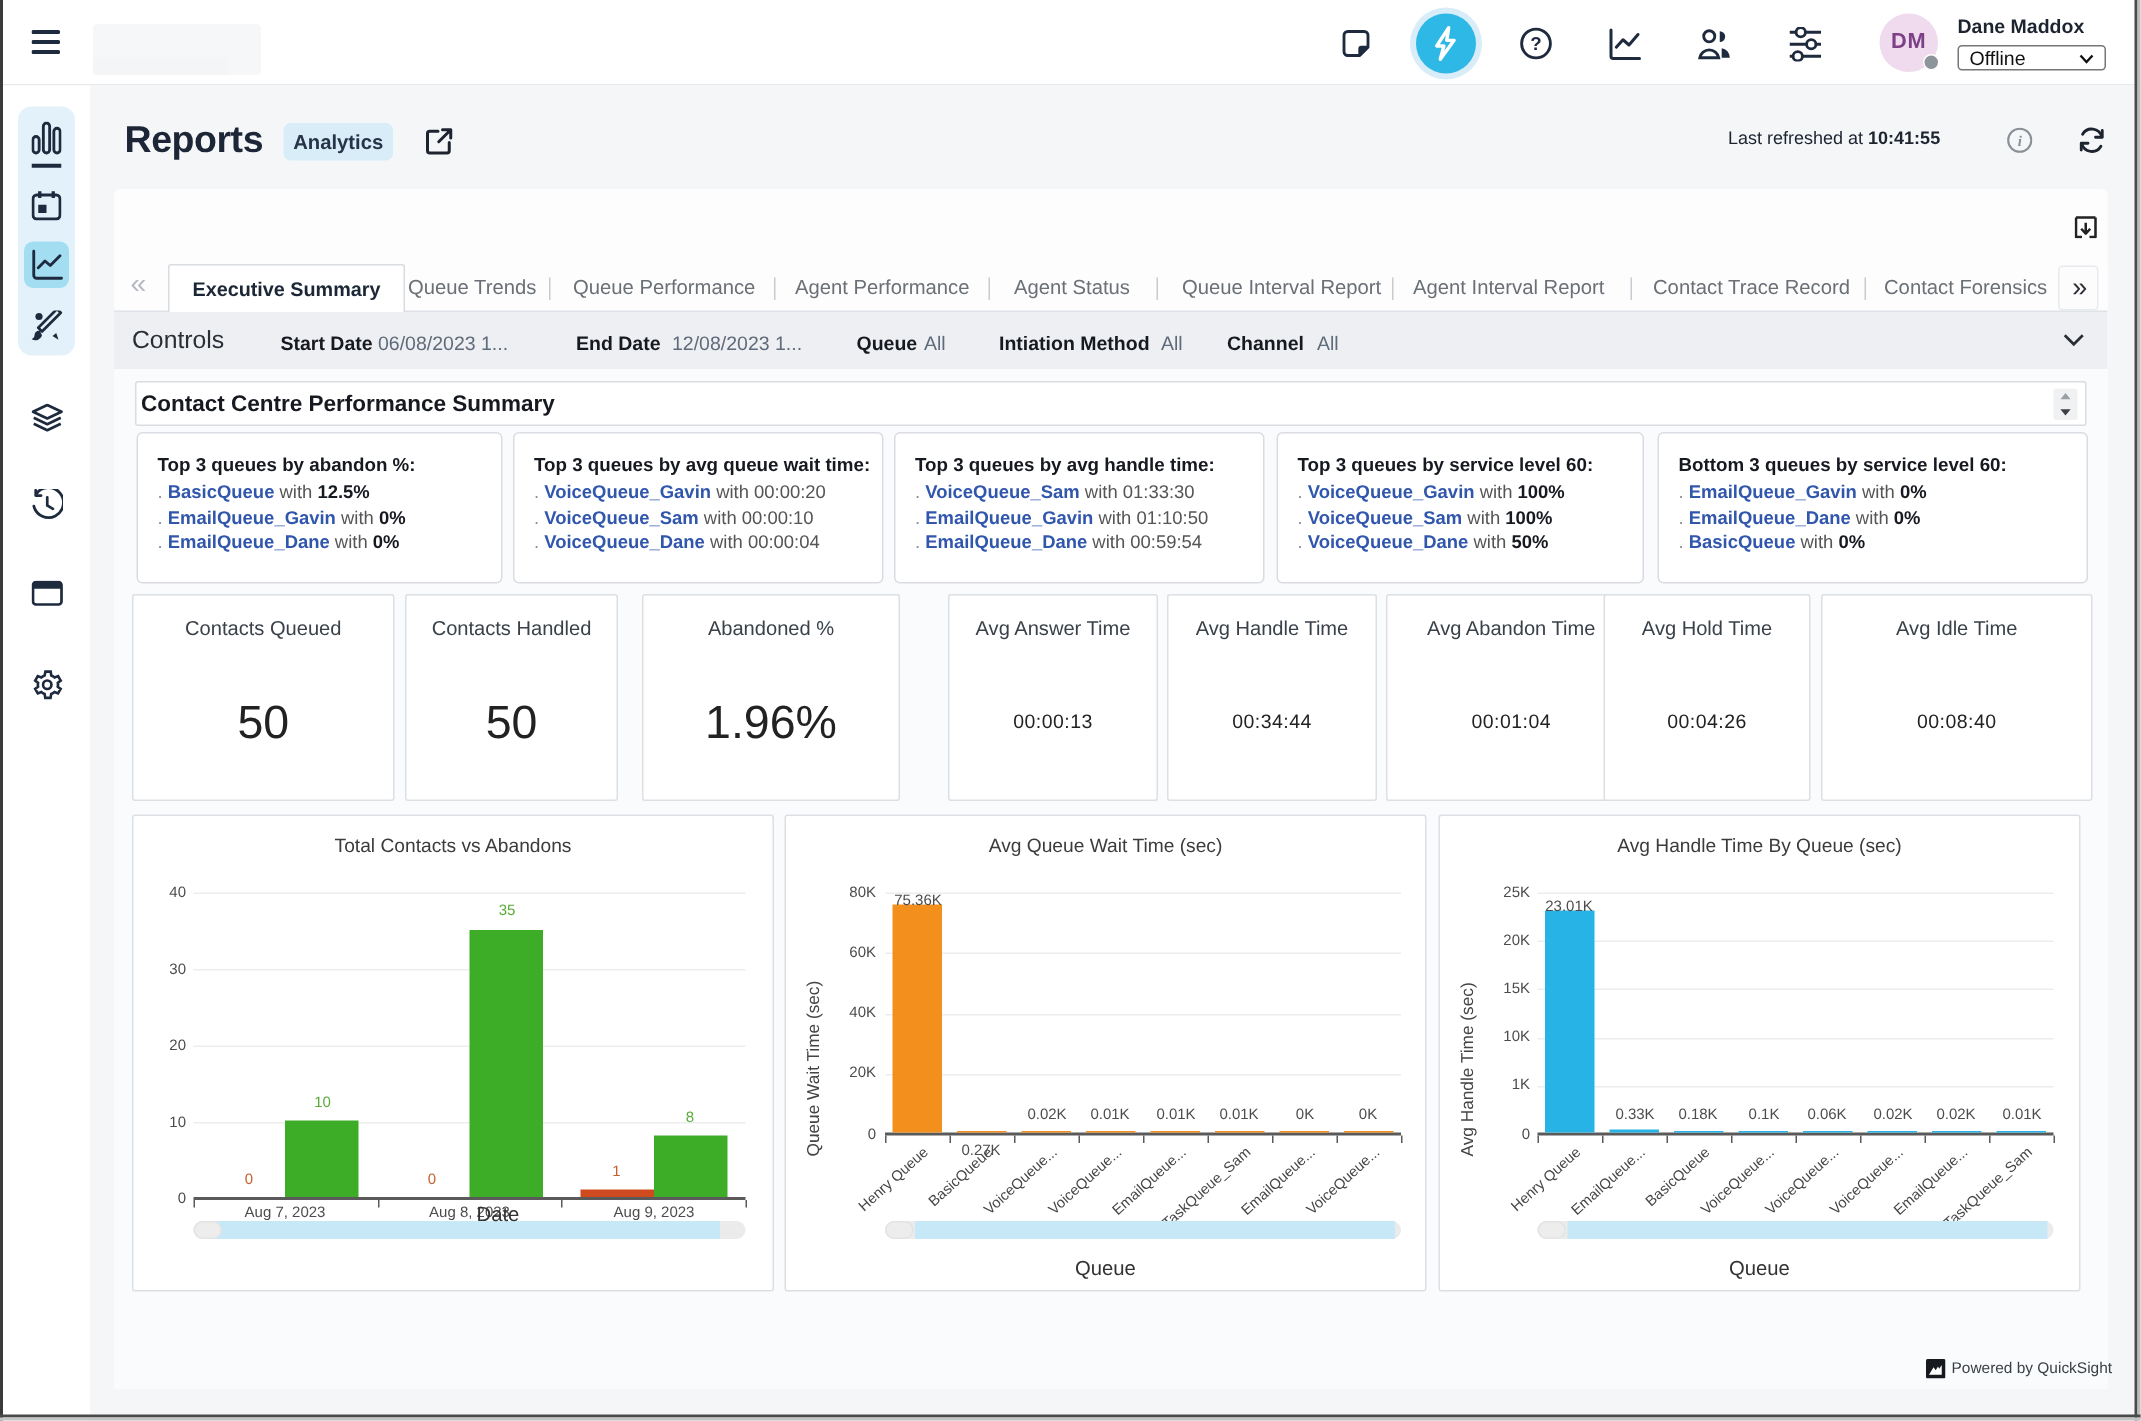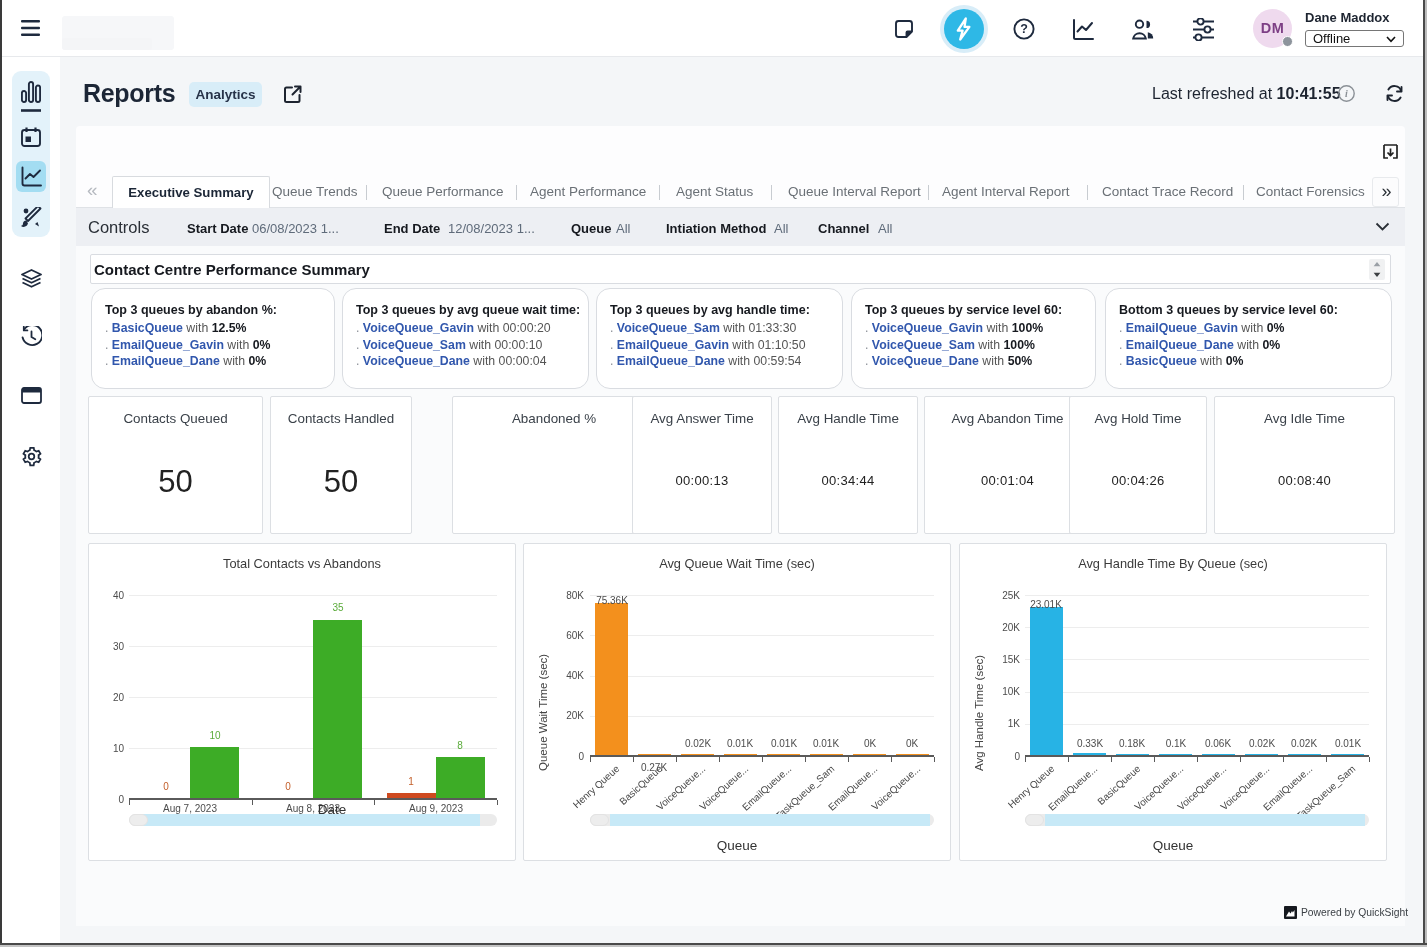--- a/index.html
+++ b/index.html
@@ -2,21 +2,21 @@
 <html><head><meta charset="utf-8"><title>Reports</title><style>
 *{margin:0;padding:0;box-sizing:border-box}
 html,body{width:1427px;height:947px}
 body{position:relative;font-family:"Liberation Sans",sans-serif;background:#fff;overflow:hidden}
 .a{position:absolute}
 .sb-ic{position:absolute;left:21px}
 .tab{position:absolute;top:0;height:32px;line-height:32px;font-size:13.5px;color:#6a7076;white-space:nowrap}
 .sep{position:absolute;top:9px;height:15px;width:1px;background:#c8ccd1}
 .ctl-b{font-weight:bold;font-size:13px;color:#16191f;position:absolute;top:12px;white-space:nowrap}
 .ctl-v{font-size:13px;color:#5f6b7a;position:absolute;top:12px;white-space:nowrap}
-.box{position:absolute;top:288px;height:101px;background:#fff;border:1px solid #d9dce1;border-radius:14px}
+.box{position:absolute;top:288px;height:101px;background:#fff;border:1px solid #d9dce1;border-radius:4px}
 .box h4{font-size:12.5px;color:#16191f;margin:14px 0 5px 13px;font-weight:bold}
 .box .li{font-size:12.3px;color:#555;margin:3px 0 0 13px;white-space:nowrap;line-height:13.5px}
 .box .li b{color:#16191f}
 .box .li .q{color:#3157ad;font-weight:bold}
 .kpi{position:absolute;top:396px;height:138px;background:#fff;border:1px solid #dcdfe3;border-radius:2px;text-align:center}
 .kpi .t{font-size:13.4px;color:#3a4149;margin-top:14px}
 .kpi .v{position:absolute;width:100%;top:76px;font-size:13px;color:#222;letter-spacing:.3px}
 .kpi .vbig{position:absolute;width:100%;top:67px;font-size:31px;color:#222}
 .chart{position:absolute;top:543px;width:428px;height:318px;background:#fff;border:1px solid #dcdfe3;border-radius:2px}
 .ct{position:absolute;text-align:center;font-size:12.8px;color:#3b3b3b}
@@ -123,21 +123,21 @@
     <path d="M12 1.8 l1.8 3 3.4-.7 1 3.3 3.3 1 -.7 3.4 3-1.8" stroke="none"></path>
     <path d="M20.2 12a8.2 8.2 0 0 0-.14-1.5l2.2-1.7-2-3.4-2.6 1a8.2 8.2 0 0 0-2.6-1.5L14.6 2h-4L10 4.9a8.2 8.2 0 0 0-2.6 1.5l-2.6-1-2 3.4 2.2 1.7a8.2 8.2 0 0 0 0 3l-2.2 1.7 2 3.4 2.6-1a8.2 8.2 0 0 0 2.6 1.5l.5 2.9h4l.5-2.9a8.2 8.2 0 0 0 2.6-1.5l2.6 1 2-3.4-2.2-1.7c.1-.5.14-1 .14-1.5z"></path>
   </svg>
 <div class="a" style="left:60px;top:57px;width:1363px;height:890px;background:#f4f6f8"></div>
 <div class="a" style="left:83px;top:79px;font-size:25px;font-weight:bold;color:#1c2636;letter-spacing:-0.3px">Reports</div>
 <div class="a" style="left:189px;top:82px;width:73px;height:25px;background:#d8edf8;border-radius:5px;text-align:center;line-height:25px;font-size:13.5px;font-weight:bold;color:#273349">Analytics</div>
 <svg class="a" style="left:282px;top:84px" width="21" height="21" viewBox="0 0 21 21" fill="none" stroke="#1d2430" stroke-width="2" stroke-linecap="round" stroke-linejoin="round">
     <path d="M10 3.5 H4.5 a1.5 1.5 0 0 0-1.5 1.5 v11.5 a1.5 1.5 0 0 0 1.5 1.5 H16 a1.5 1.5 0 0 0 1.5-1.5 V11"></path>
     <path d="M13 2.5 h5.5 v5.5 M18.2 2.8 L10.5 10.5"></path>
   </svg>
-<div class="a" style="left:1152px;top:85px;font-size:16px;color:#1d2430">Last refreshed at <b>10:41:55</b></div>
+<div class="a" style="left:1152px;top:85px;font-size:12px;color:#1d2430">Last refreshed at <b>10:41:55</b></div>
 <svg class="a" style="left:1338px;top:85px" width="17" height="17" viewBox="0 0 17 17" fill="none">
     <circle cx="8.5" cy="8.5" r="7.7" stroke="#8a9096" stroke-width="1.4"></circle>
     <text x="8.5" y="12.3" text-anchor="middle" font-size="10" font-style="italic" font-weight="bold" fill="#8a9096" font-family="Liberation Serif">i</text>
   </svg>
 <svg class="a" style="left:1385px;top:84px" width="19" height="19" viewBox="0 0 19 19" fill="none" stroke="#1d2430" stroke-width="1.9" stroke-linecap="round" stroke-linejoin="round">
     <path d="M16.5 3 v4.5 H12"></path>
     <path d="M16.2 7.2 A7 7 0 0 0 3.4 5.5"></path>
     <path d="M2.5 16 v-4.5 H7"></path>
     <path d="M2.8 11.8 A7 7 0 0 0 15.6 13.5"></path>
   </svg>
@@ -219,22 +219,23 @@
     <div class="li"><span style="color:#8a8f96">.</span> <span class="q">BasicQueue</span> with <b>0%</b></div>
   </div>
 <div class="kpi" style="left:88px;width:175px">
     <div class="t">Contacts Queued</div>
     <div class="vbig">50</div>
   </div>
 <div class="kpi" style="left:270px;width:142px">
     <div class="t">Contacts Handled</div>
     <div class="vbig">50</div>
   </div>
-<div class="kpi" style="left:452px;width:204px">
+<div class="kpi" style="left:428px;width:172px">
     <div class="t">Abandoned %</div>
+    <div class="vbig">1.96%</div>
   </div>
 <div class="kpi" style="left:632px;width:140px">
     <div class="t">Avg Answer Time</div>
     <div class="v">00:00:13</div>
   </div>
 <div class="kpi" style="left:778px;width:140px">
     <div class="t">Avg Handle Time</div>
     <div class="v">00:34:44</div>
   </div>
 <div class="kpi" style="left:924px;width:167px">

